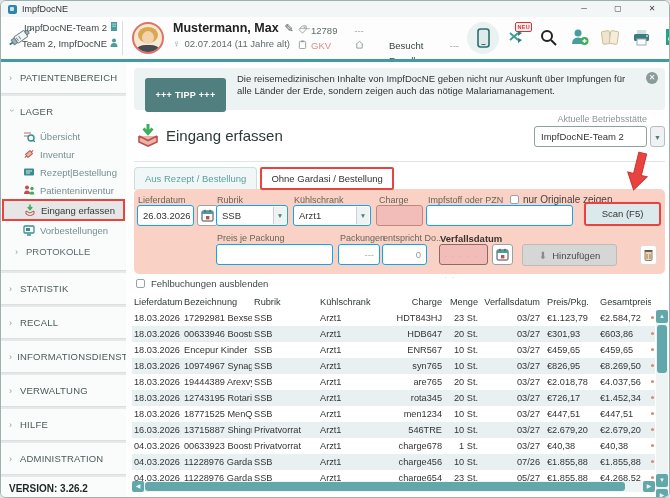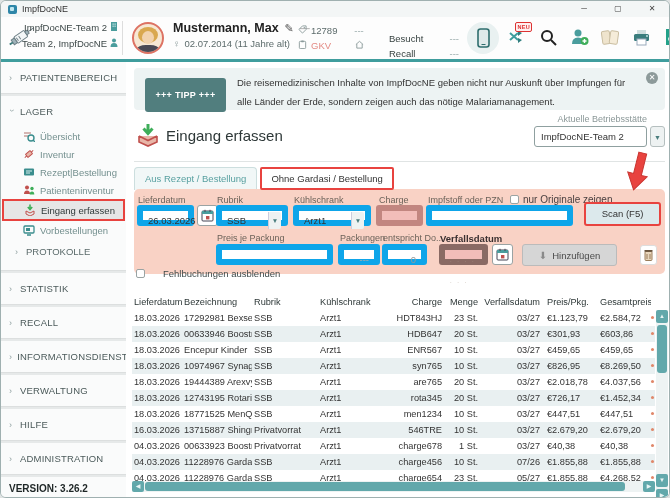--- a/index.html
+++ b/index.html
@@ -31,21 +31,21 @@
   .pname { font-size:12.5px; font-weight:bold; color:#222; }
   .pencil { font-size:11px; color:#555; }
   .graydash { color:#bbb; font-size:10px; font-weight:bold; }
   .pbirth-row { display:flex; align-items:center; gap:4px; margin-top:3px; font-size:9.5px; color:#5c6b6b; }
   .gender { color:#8a9a9a; font-size:10px; }
 
   .idblock { position:absolute; left:297px; top:6px; font-size:9.5px; color:#5c6b6b; line-height:15px; }
   .idrow { display:flex; align-items:center; gap:4px; }
   .gkv { color:#e38a84; }
   .dashcol { position:absolute; left:347px; top:6px; width:22px; text-align:center; font-size:9.5px; color:#9aa; line-height:15px; }
-  .visitblock { position:absolute; left:388px; top:14px; width:70px; font-size:9.5px; color:#35403f; line-height:15px; }
+  .visitblock { position:absolute; left:388px; top:21px; width:70px; font-size:9.5px; color:#35403f; line-height:15px; }
   .visitblock .vrow { display:flex; justify-content:space-between; }
   .visitblock .vval { color:#9aa; }
 
   .phonewrap { position:absolute; left:466px; top:5px; width:32px; height:32px; border-radius:50%; background:#e9f1f1; display:flex; align-items:center; justify-content:center; }
   .toolbar { position:absolute; left:505px; top:7px; display:flex; align-items:center; gap:9px; }
   .tbico { position:relative; width:22px; height:26px; display:flex; align-items:center; justify-content:center; }
   .neu { position:absolute; right:-4px; top:-2px; border:1px solid #d33; color:#d33; background:#fff0f0; font-size:5.5px; font-weight:bold; padding:1px 1px; border-radius:2px; letter-spacing:.3px; }
 
   .tealline { position:absolute; left:0; top:58px; width:100%; height:3px; background:#3f9d9d; }
 
@@ -59,53 +59,53 @@
   .sb-sub { display:flex; align-items:center; gap:5px; padding:7px 4px 9px 14px; font-size:9.5px; color:#5a6a6a; }
   .sb-fill { flex:1; background:#fafbfb; }
   .sb-version { background:#fafbfb; font-size:10px; font-weight:bold; color:#1e2626; padding:6px 8px; }
   .sicon { width:12px; height:12px; flex:0 0 12px; }
 
   
   .main { position:absolute; left:125px; top:61px; width:545px; height:437px; background:#fff; }
 
   .tip { position:absolute; left:8px; top:6px; width:531px; height:42px; background:#edf3f3; border-radius:4px; }
   .tip-badge { position:absolute; left:11px; top:10px; width:81px; height:34px; background:#517e7e; color:#fff; font-size:9px; font-weight:bold; border-radius:3px; display:flex; align-items:center; justify-content:center; letter-spacing:.3px; }
-  .tip-text { position:absolute; left:103px; top:5px; width:400px; font-size:9.5px; color:#333; line-height:19px; }
+  .tip-text { position:absolute; left:103px; top:5px; width:400px; font-size:9.5px; color:#333; line-height:12px; }
   .tip-close { position:absolute; right:7px; top:4px; width:12px; height:12px; border-radius:50%; background:#8d9a9a; color:#fff; font-size:8px; line-height:12px; text-align:center; }
 
   .page-head { position:absolute; left:8px; top:52px; width:531px; height:44px; }
   .ph-icon { position:absolute; left:2px; top:9px; }
   .ph-title { position:absolute; left:32px; top:13px; font-size:15px; color:#2e3838; }
   .bs-label { position:absolute; right:18px; top:0px; font-size:9px; color:#8b9898; }
   .bs-select { position:absolute; right:18px; top:12px; width:113px; height:21px; border:1px solid #8fa0a0; border-radius:3px; background:#fff; font-size:9.5px; color:#333; line-height:19px; padding-left:6px; }
   .bs-arrow { position:absolute; right:0px; top:12px; width:15px; height:21px; border:1px solid #b5bfbf; border-radius:3px; background:#eef2f2; color:#4a7d7d; font-size:7px; text-align:center; line-height:21px; }
 
   .hline { position:absolute; left:8px; top:99px; width:531px; height:1px; background:#e0e4e4; }
 
   .tabs { position:absolute; left:8px; top:105px; height:23px; display:flex; }
   .tab { font-size:9.5px; padding:5px 10px 4px; border:1px solid #ccdede; border-bottom:none; border-radius:4px 4px 0 0; background:#f1f7f7; color:#58a0a0; }
   .tab.active { background:#fff; color:#333; border:2px solid #e8433f; border-radius:2px; padding:4px 9px 5px; margin-left:3px; z-index:3; }
 
   .formpanel { position:absolute; left:8px; top:127px; width:531px; height:85px; background:#f9d2c5; border-radius:5px; }
   .flabel { position:absolute; font-size:9px; color:#6b6259; }
   .flabel.bold { color:#3a3030; font-weight:bold; font-size:9.5px; }
-  .finput { position:absolute; height:21px; background:#fff; border:6px solid #0ea5e9; border-radius:3px; font-size:9.5px; color:#333; line-height:19px; padding:0 5px; }
+  .finput { position:absolute; height:21px; background:#fff; border:1px solid #0ea5e9; border-radius:3px; font-size:9.5px; color:#333; line-height:19px; padding:0 5px; }
   .finput.pink { background:#f2bdb9; border-color:#c28680; color:#b88; letter-spacing:2px; }
   .fsel-arrow { position:absolute; right:1px; top:1px; width:13px; height:17px; background:#eef2f2; border-left:1px solid #ccd; border-radius:0 2px 2px 0; color:#4a7d7d; font-size:6.5px; text-align:center; line-height:17px; }
   .calbtn { position:absolute; width:21px; height:21px; background:#fff; border:1px solid #9aa3a3; border-radius:3px; display:flex; align-items:center; justify-content:center; }
   .cb { width:9px; height:9px; background:#fff; border:1px solid #9aa3a3; border-radius:2px; display:inline-block; }
   .origcheck { position:absolute; display:flex; align-items:center; gap:4px; font-size:10px; color:#3a3030; font-weight:bold; }
   .scanbtn { position:absolute; left:450px; top:13px; width:77px; height:24px; background:#dce9ec; border:2px solid #e8433f; border-radius:3px; font-size:9.5px; color:#333; text-align:center; line-height:20px; }
   .addbtn { position:absolute; left:388px; top:55px; width:95px; height:22px; background:#d6d6d6; border:1px solid #bbb; border-radius:3px; font-size:9.5px; color:#4a4a4a; display:flex; align-items:center; justify-content:center; gap:5px; }
   .addbtn .dl { color:#8a8a8a; font-size:10px; }
   .minibtn { position:absolute; left:506px; top:56px; width:17px; height:20px; background:#fff; border:1px solid #ddd; border-radius:3px; display:flex; align-items:center; justify-content:center; }
 
   .scan-arrow { position:absolute; left:495px; top:88px; z-index:5; }
 
-  .hidecheck { position:absolute; left:10px; top:206px; display:flex; align-items:center; gap:18px; font-size:9.5px; color:#3f4a4a; }
+  .hidecheck { position:absolute; left:10px; top:216px; display:flex; align-items:center; gap:6px; font-size:9.5px; color:#3f4a4a; }
 
   
   .table { position:absolute; left:6px; top:231px; width:523px; }
   .trow, .thead { display:flex; height:16px; align-items:center; position:relative; }
   .thead { height:17px; }
   .tcell { font-size:9.2px; color:#333; white-space:nowrap; overflow:hidden; padding:0 2px; }
   .thead .tcell { color:#2e3838; }
   .trow.alt { background:#e9f0f1; }
   .c0{width:50px;} .c1{width:70px;} .c2{width:66px;} .c3{width:60px;}
   .c4{width:66px;text-align:right;} .c5{width:36px;text-align:right;}

